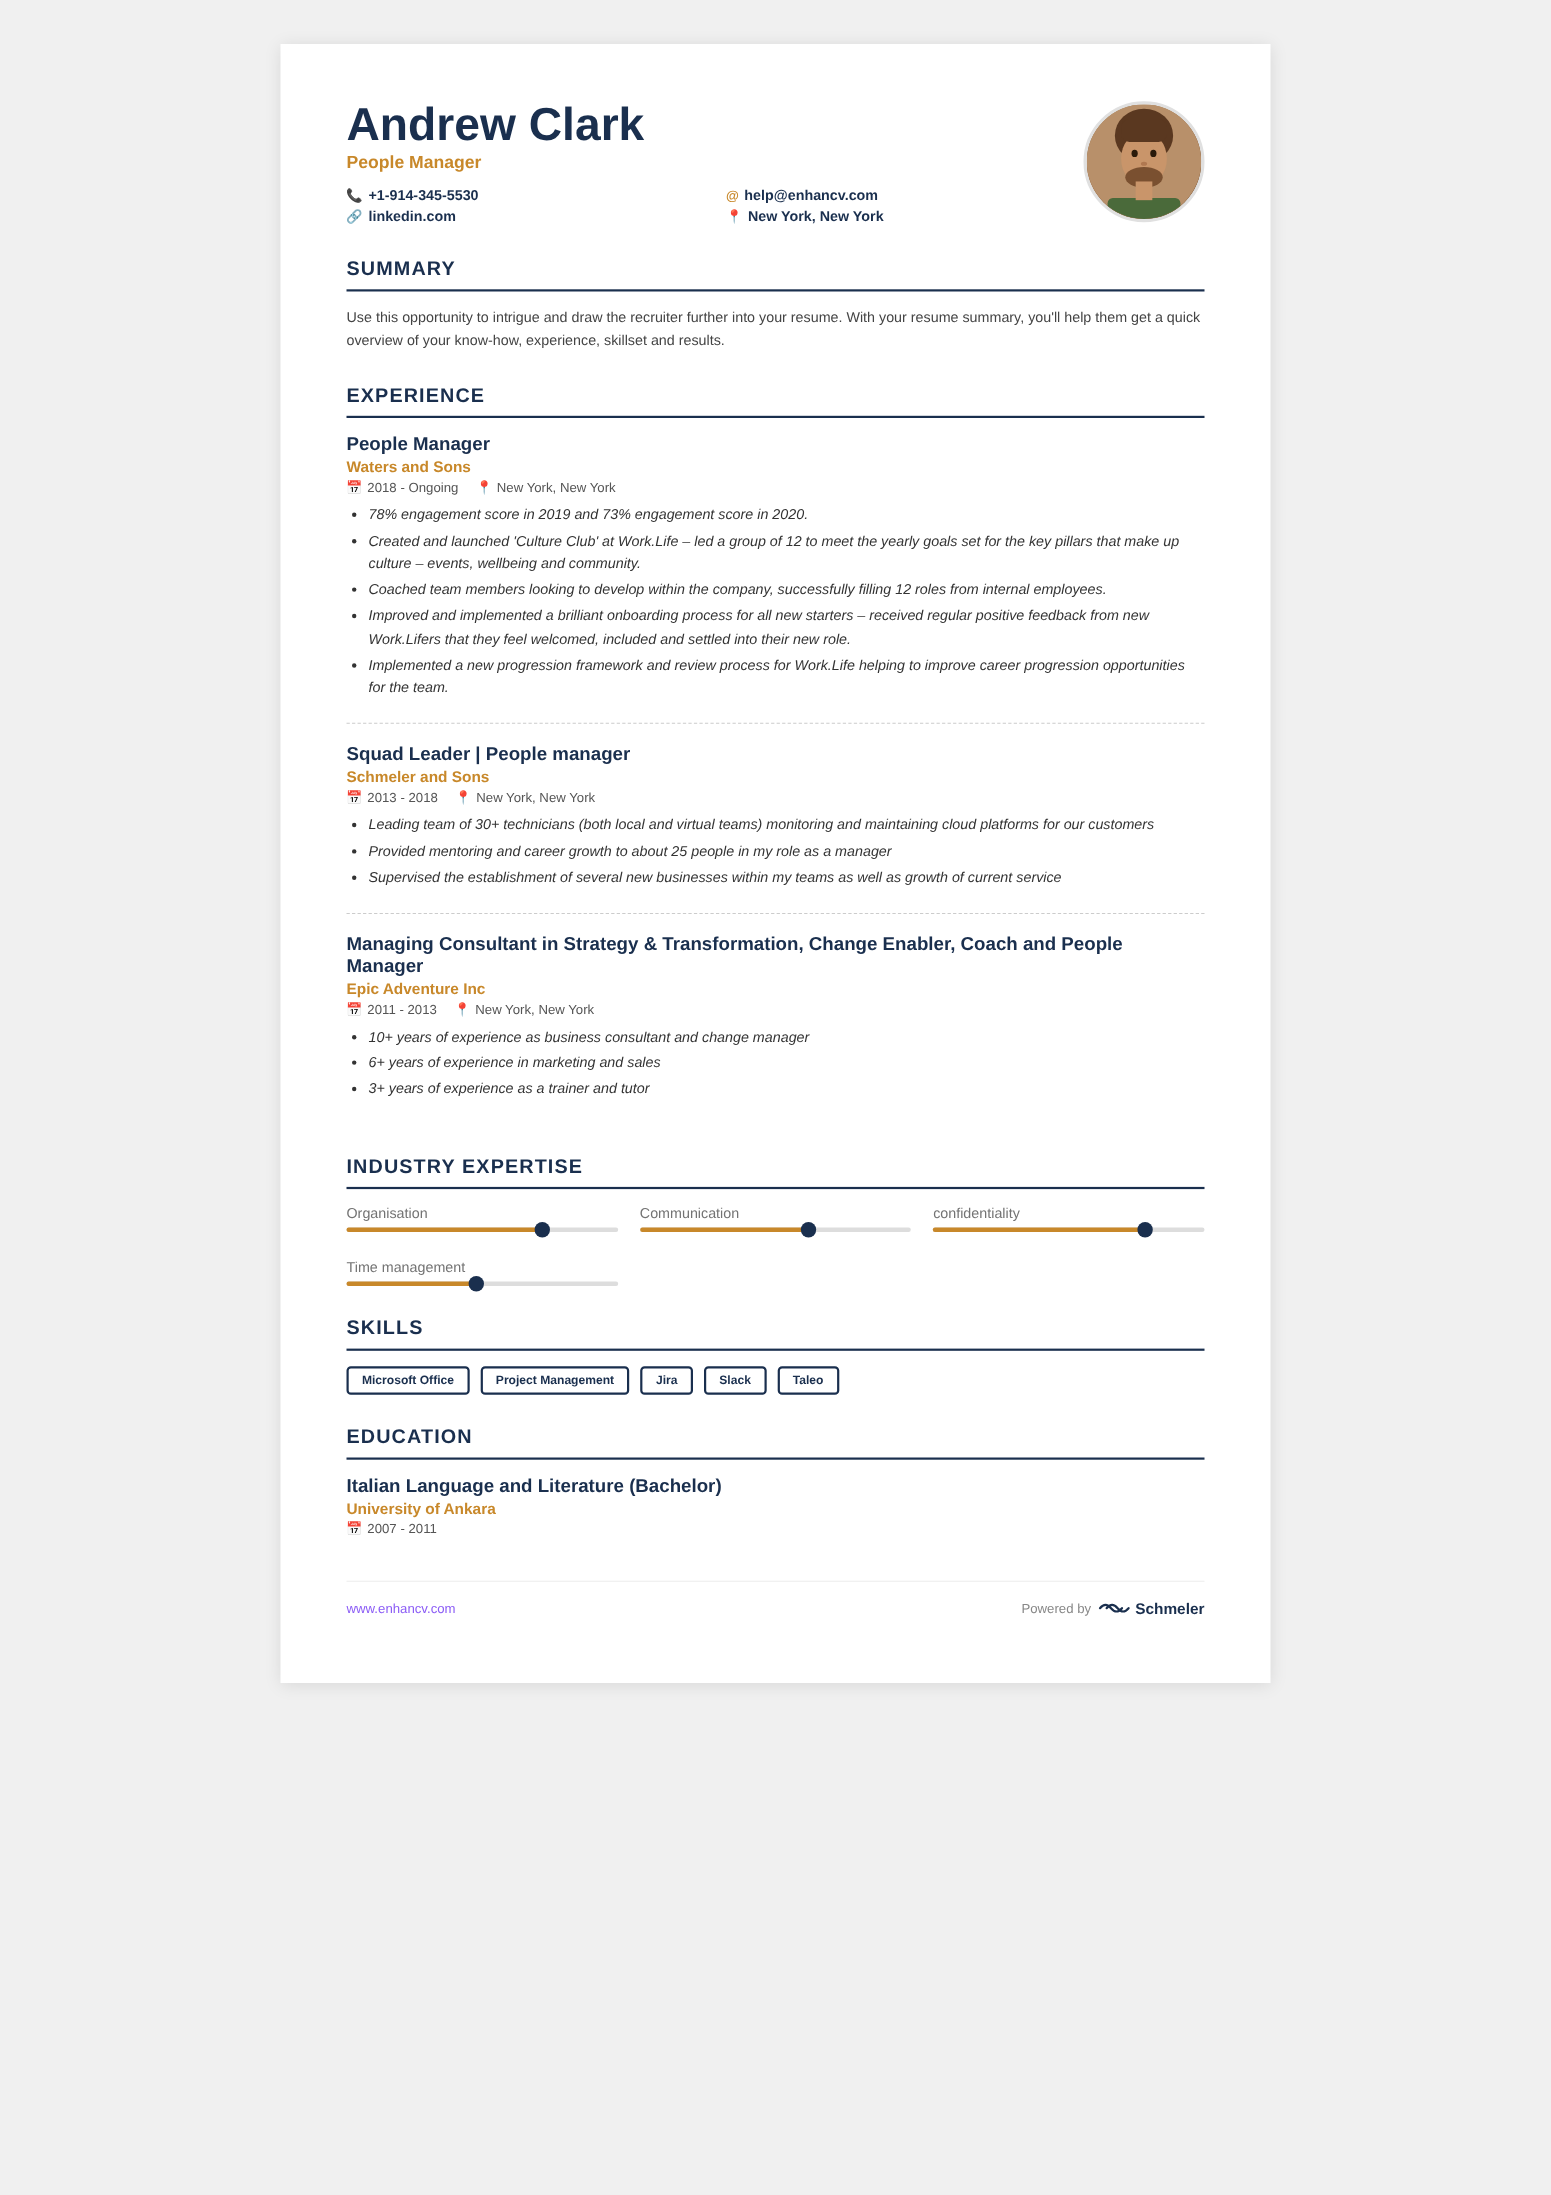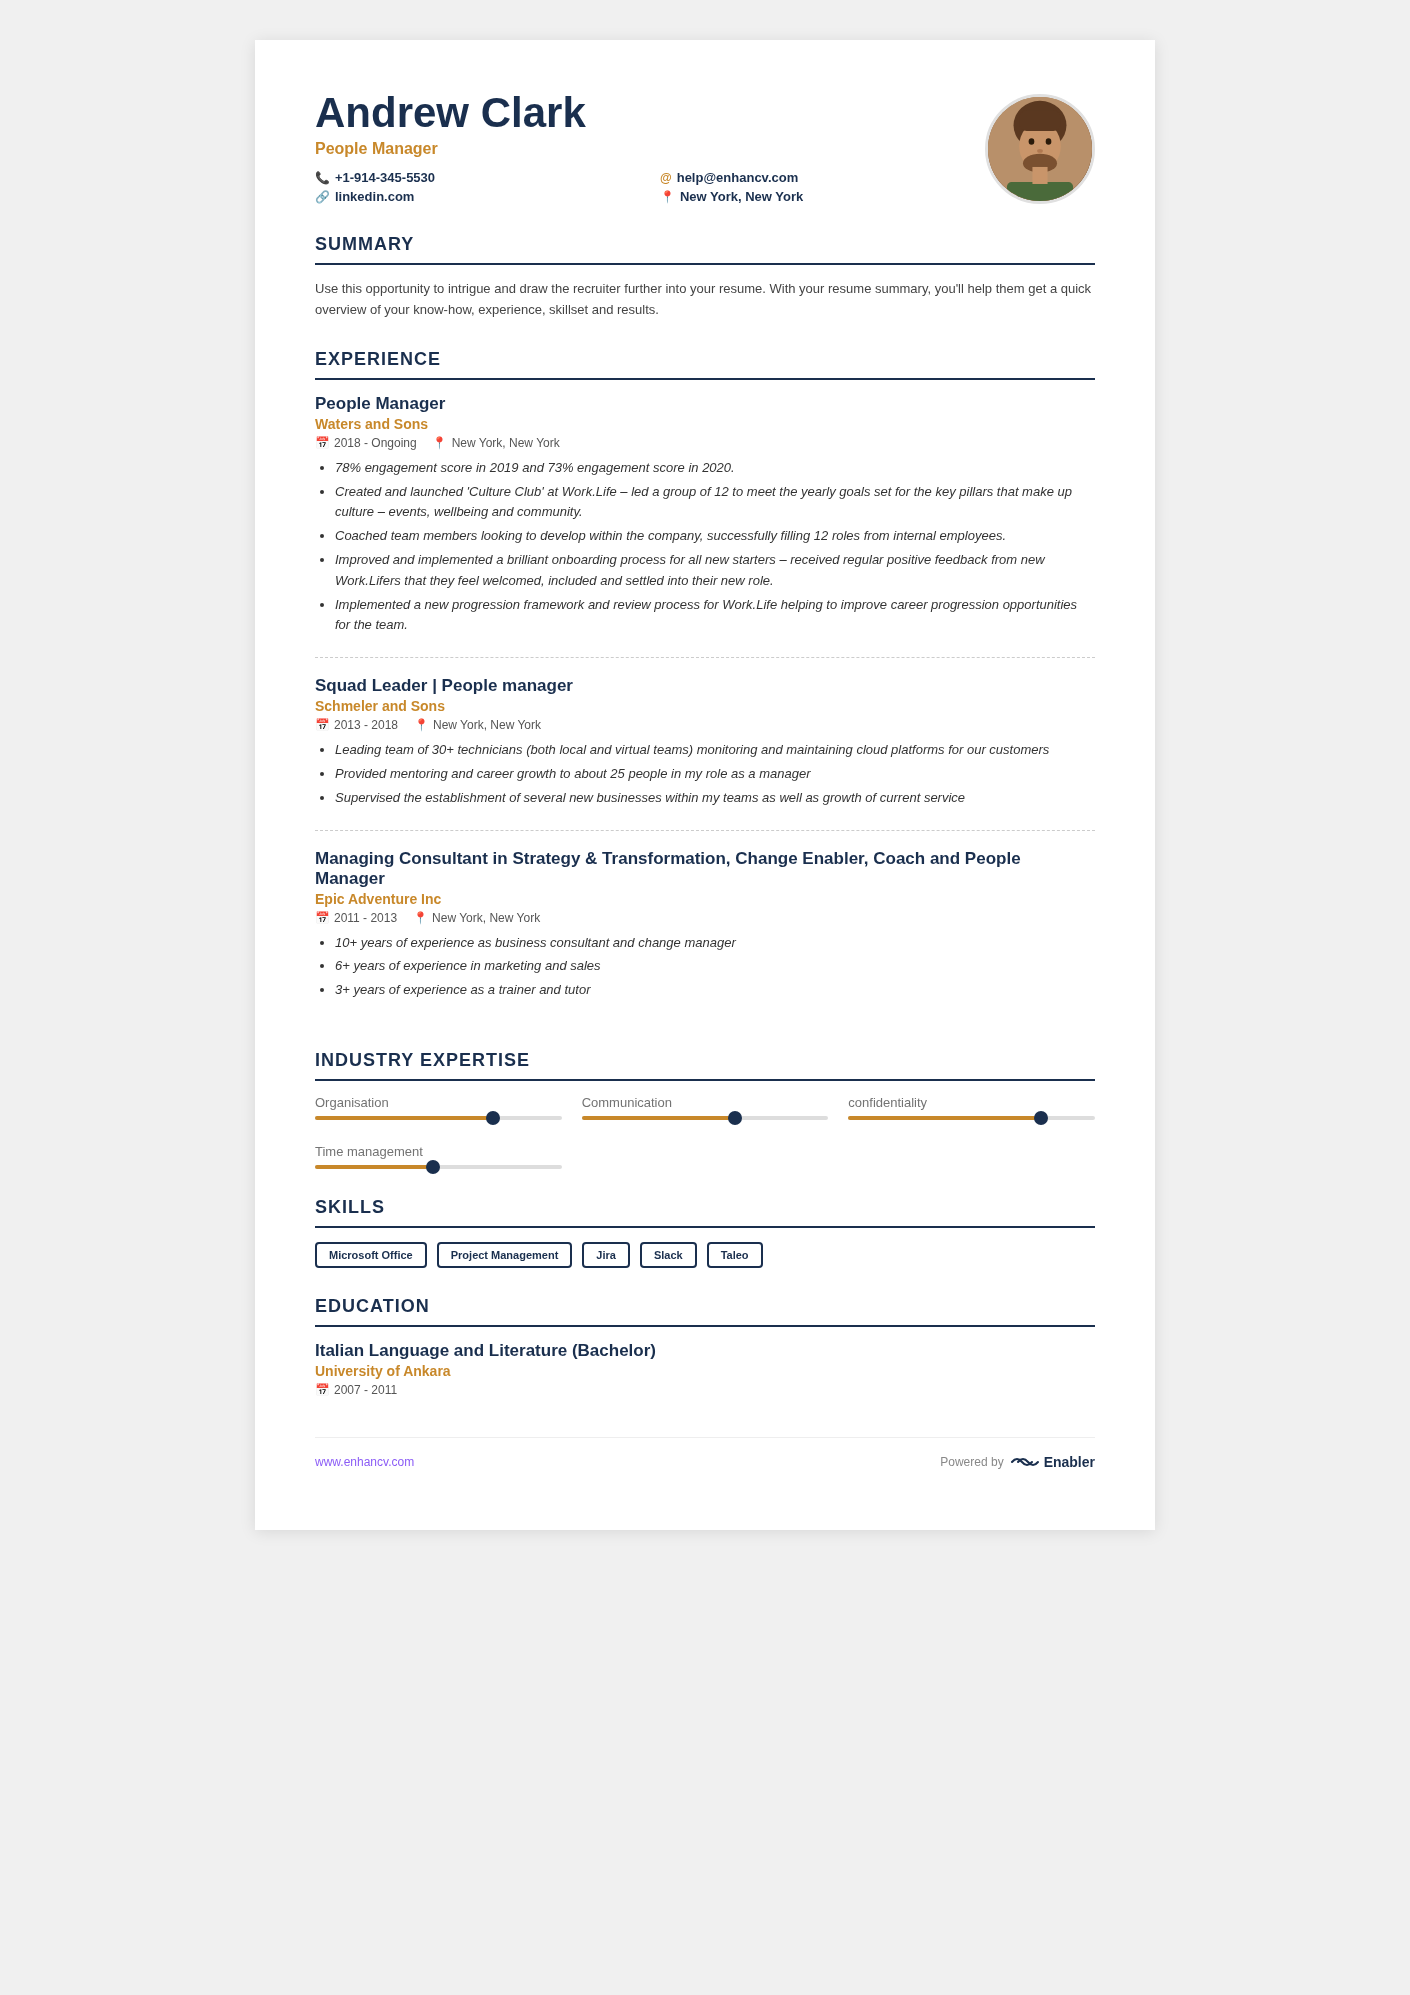--- a/index.html
+++ b/index.html
@@ -14,21 +14,21 @@
       background: #fff;
       width: 900px;
       padding: 50px 60px 60px 60px;
       position: relative;
       box-shadow: 0 2px 15px rgba(0,0,0,0.1);
     }
     
     .header {
       display: flex;
       justify-content: space-between;
-      align-items: flex-end;
+      align-items: center;
       margin-bottom: 30px;
     }
     .header-left { flex: 1; }
     .name {
       font-size: 42px;
       font-weight: 900;
       color: #1a2f4e;
       line-height: 1.1;
       margin-bottom: 4px;
     }
@@ -392,18 +392,18 @@
   <div class="footer">
     <span class="footer-url">www.enhancv.com</span>
     <div class="footer-powered">
       <span>Powered by</span>
       <div class="enhancv-logo">
 
         <svg width="30" height="16" viewBox="0 0 30 16" fill="none" xmlns="http://www.w3.org/2000/svg">
           <path d="M2 8 Q7 2 12 8 Q17 14 22 8" stroke="#1a2f4e" stroke-width="2" fill="none" stroke-linecap="round"></path>
           <path d="M8 8 Q13 2 18 8 Q23 14 28 8" stroke="#1a2f4e" stroke-width="2" fill="none" stroke-linecap="round"></path>
         </svg>
-        <span>Enabler</span>
+        <span>Schmeler</span>
       </div>
     </div>
   </div>
 
 </div>
 
 </body></html>

